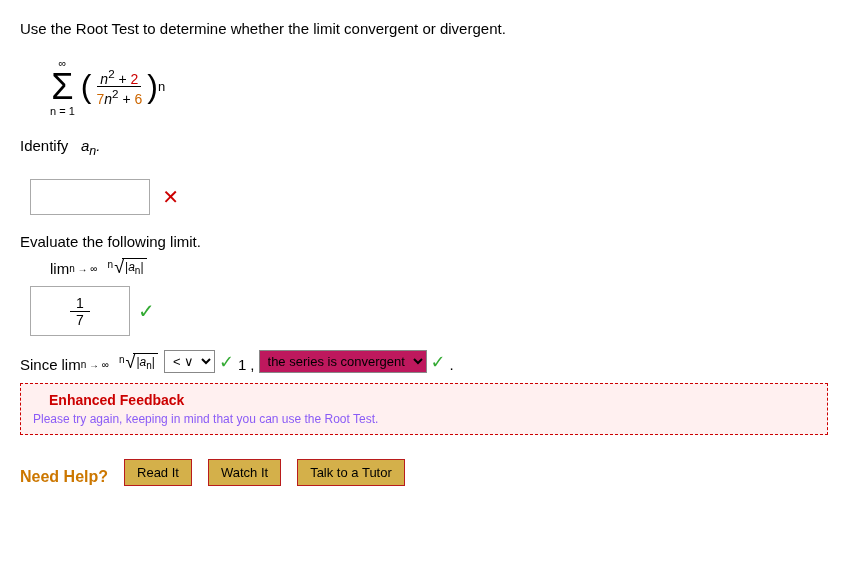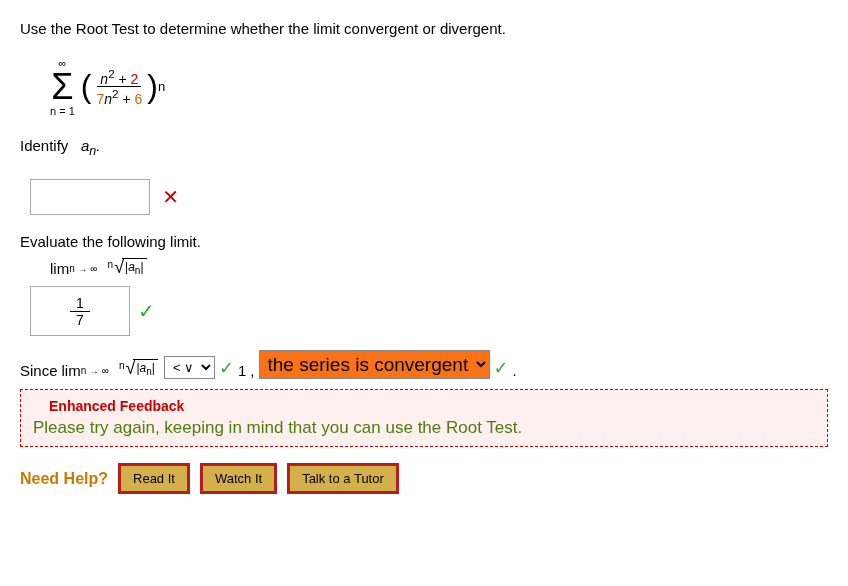--- a/index.html
+++ b/index.html
@@ -198,65 +198,65 @@
       background: #fff;
       padding: 2px 4px;
       font-size: 13px;
       cursor: pointer;
       vertical-align: middle;
     }
 
     .convergent-dropdown {
       display: inline-block;
       border: 1px solid #888;
-      background: #f97316;
+      background: #be185d;
       padding: 2px 4px;
-      font-size: 19px;
+      font-size: 13px;
       cursor: pointer;
       vertical-align: middle;
     }
 
     .feedback-box {
       border: 1px dashed #cc0000;
       background: #fff0f0;
       padding: 8px 12px;
       margin: 10px 0 14px 0;
     }
 
     .feedback-title {
       color: #cc0000;
       font-size: 14px;
       font-weight: bold;
       margin-bottom: 4px;
       margin-left: 16px;
     }
 
     .feedback-text {
-      color: #4d7c0f;
-      font-size: 17px;
+      color: #8b5cf6;
+      font-size: 12px;
     }
 
     .need-help-section {
       display: flex;
-      align-items: center;
-      gap: 10px;
-      margin-top: 16px;
+      align-items: flex-end;
+      gap: 16px;
+      margin-top: 24px;
     }
 
     .need-help-label {
       color: #cc7700;
       font-weight: bold;
       font-size: 16px;
     }
 
     .help-btn {
       display: inline-block;
       padding: 5px 12px;
       background: #d4b04a;
-      border: 3px solid #b91c1c;
+      border: 1px solid #b91c1c;
       color: #000;
       font-size: 13px;
       cursor: pointer;
       font-family: Arial, sans-serif;
     }
 
     .italic { font-style: italic; }
 
     .green-check {
       color: #33aa33;

